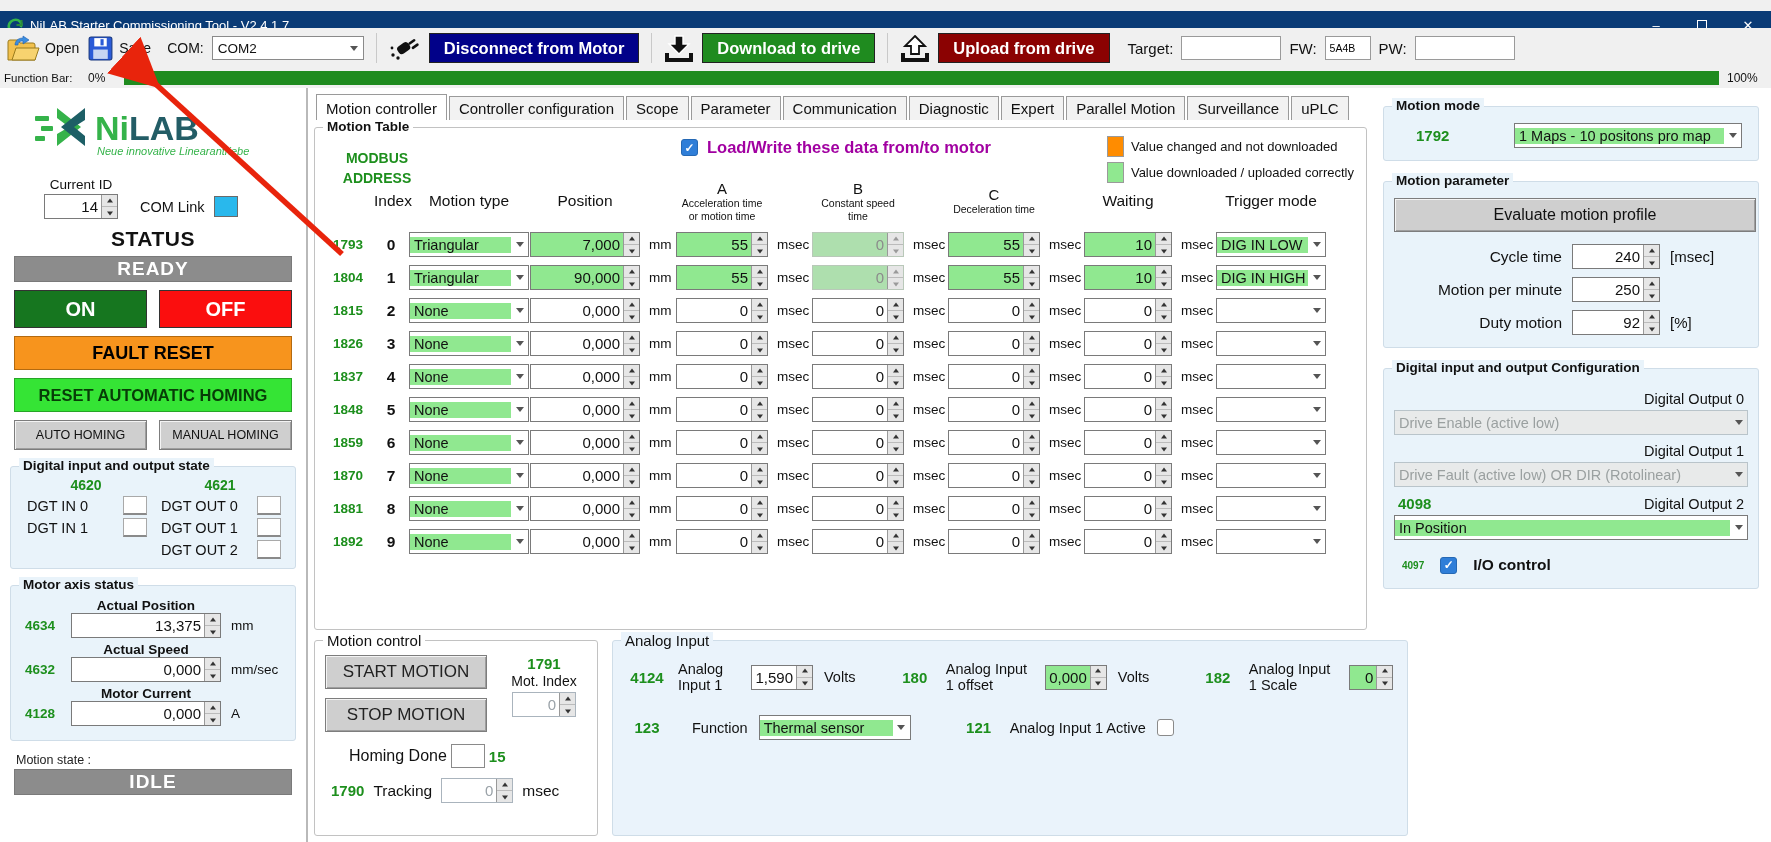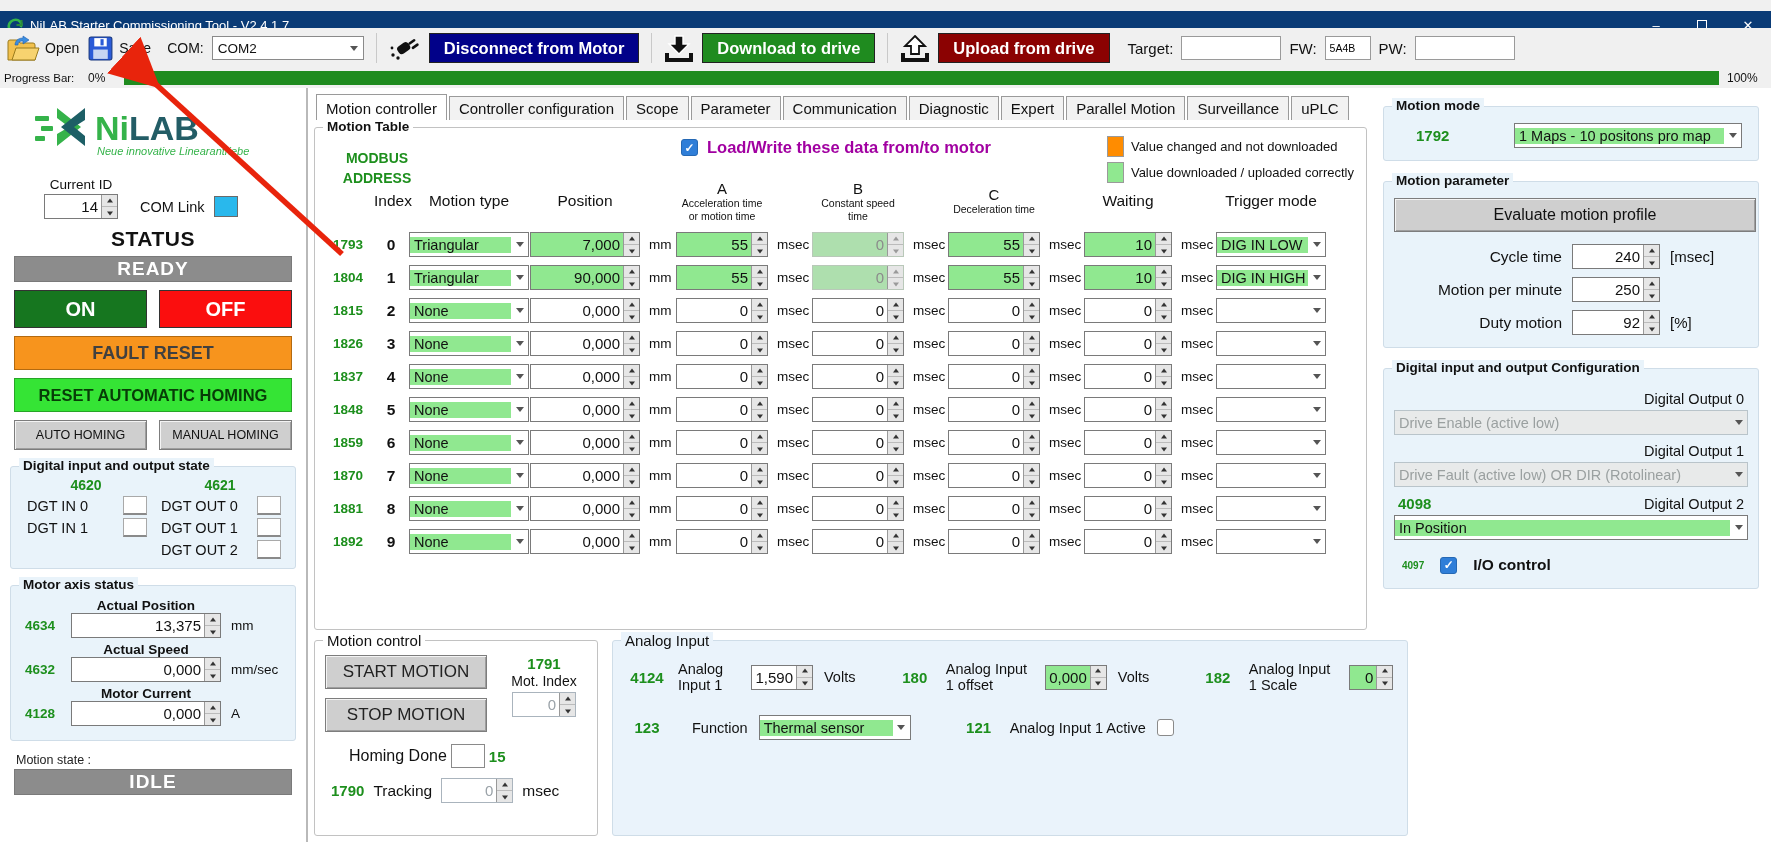--- a/index.html
+++ b/index.html
@@ -51,21 +51,21 @@
   .comlink { display:flex; align-items:center; gap:10px; margin-bottom:2px; }
   .comlink .lbl { font-size:14.5px; }
   .cyanbox { width:24px; height:21px; background:#29b8ec; border:1px solid #6a6a6a; }
   .status-title { text-align:center; font-size:21px; font-weight:bold; margin-top:8px; letter-spacing:0.5px; }
   .graybar { margin:5px 14px; height:26px; background:#8c8c8c; border:1px solid #7a7a7a; color:#fff;
              font-weight:bold; font-size:19px; display:flex; align-items:center; justify-content:center; letter-spacing:1px; }
   .onoff { display:flex; gap:12px; margin:8px 14px 0; }
   .bigbtn { flex:1; height:38px; display:flex; align-items:center; justify-content:center; color:#fff;
             font-weight:bold; font-size:20px; border:1px solid #333; }
   .on { background:#16761f; } .off { background:#fb0e0e; }
-  .fault { margin:8px 14px 0; height:34px; background:#f7941d; color:#404040; font-weight:bold; font-size:18px;
+  .fault { margin:8px 14px 0; height:34px; background:#f7941d; color:#000000; font-weight:bold; font-size:18px;
            display:flex; align-items:center; justify-content:center; border:1px solid #b36a10; }
   .resetauto { margin:8px 14px 0; height:34px; background:#35e435; color:#073c07; font-weight:bold; font-size:16.5px;
                display:flex; align-items:center; justify-content:center; border:1px solid #27a527; }
   .homingrow { display:flex; gap:12px; margin:8px 14px 0; }
   .btn3d { background:#cfcfcf; border:1px solid #7d7d7d; box-shadow:inset 1px 1px 0 #f4f4f4, inset -1px -1px 0 #9e9e9e;
            display:flex; align-items:center; justify-content:center; color:#111; }
   .homingbtn { flex:1; height:30px; font-size:12.5px; }
 
   .bluegroup { background:#e9f3fa; border:1px solid #cfdde8; border-radius:3px; position:relative; }
   .legendttl { position:absolute; top:-9px; left:8px; padding:0 4px; font-weight:bold; font-size:13.5px; background:#e9f3fa; white-space:nowrap; }
@@ -255,21 +255,21 @@
   <div class="tbtn darkred">Upload from drive</div>
   <span class="tb-label" style="margin-left:10px; font-size:15px">Target:</span>
   <input class="tb-input w100" value="" style="">
   <span class="tb-label" style="font-size:15px">FW:</span>
   <input class="tb-input w46" value="5A4B" style="">
   <span class="tb-label" style="font-size:15px">PW:</span>
   <input class="tb-input w100" value="" style="">
 </div>
 
 <div class="progrow">
-  <span class="plabel">Progress Bar:</span>
+  <span class="plabel">Function Bar:</span>
   <span class="pct">0%</span>
   <div class="progbar"></div>
   <span class="pct-end">100%</span>
 </div>
 
 <div class="content">
 
   <div class="sidebar">
     <div class="logo-wrap">
       <svg width="238" height="64" viewBox="0 0 238 64">

